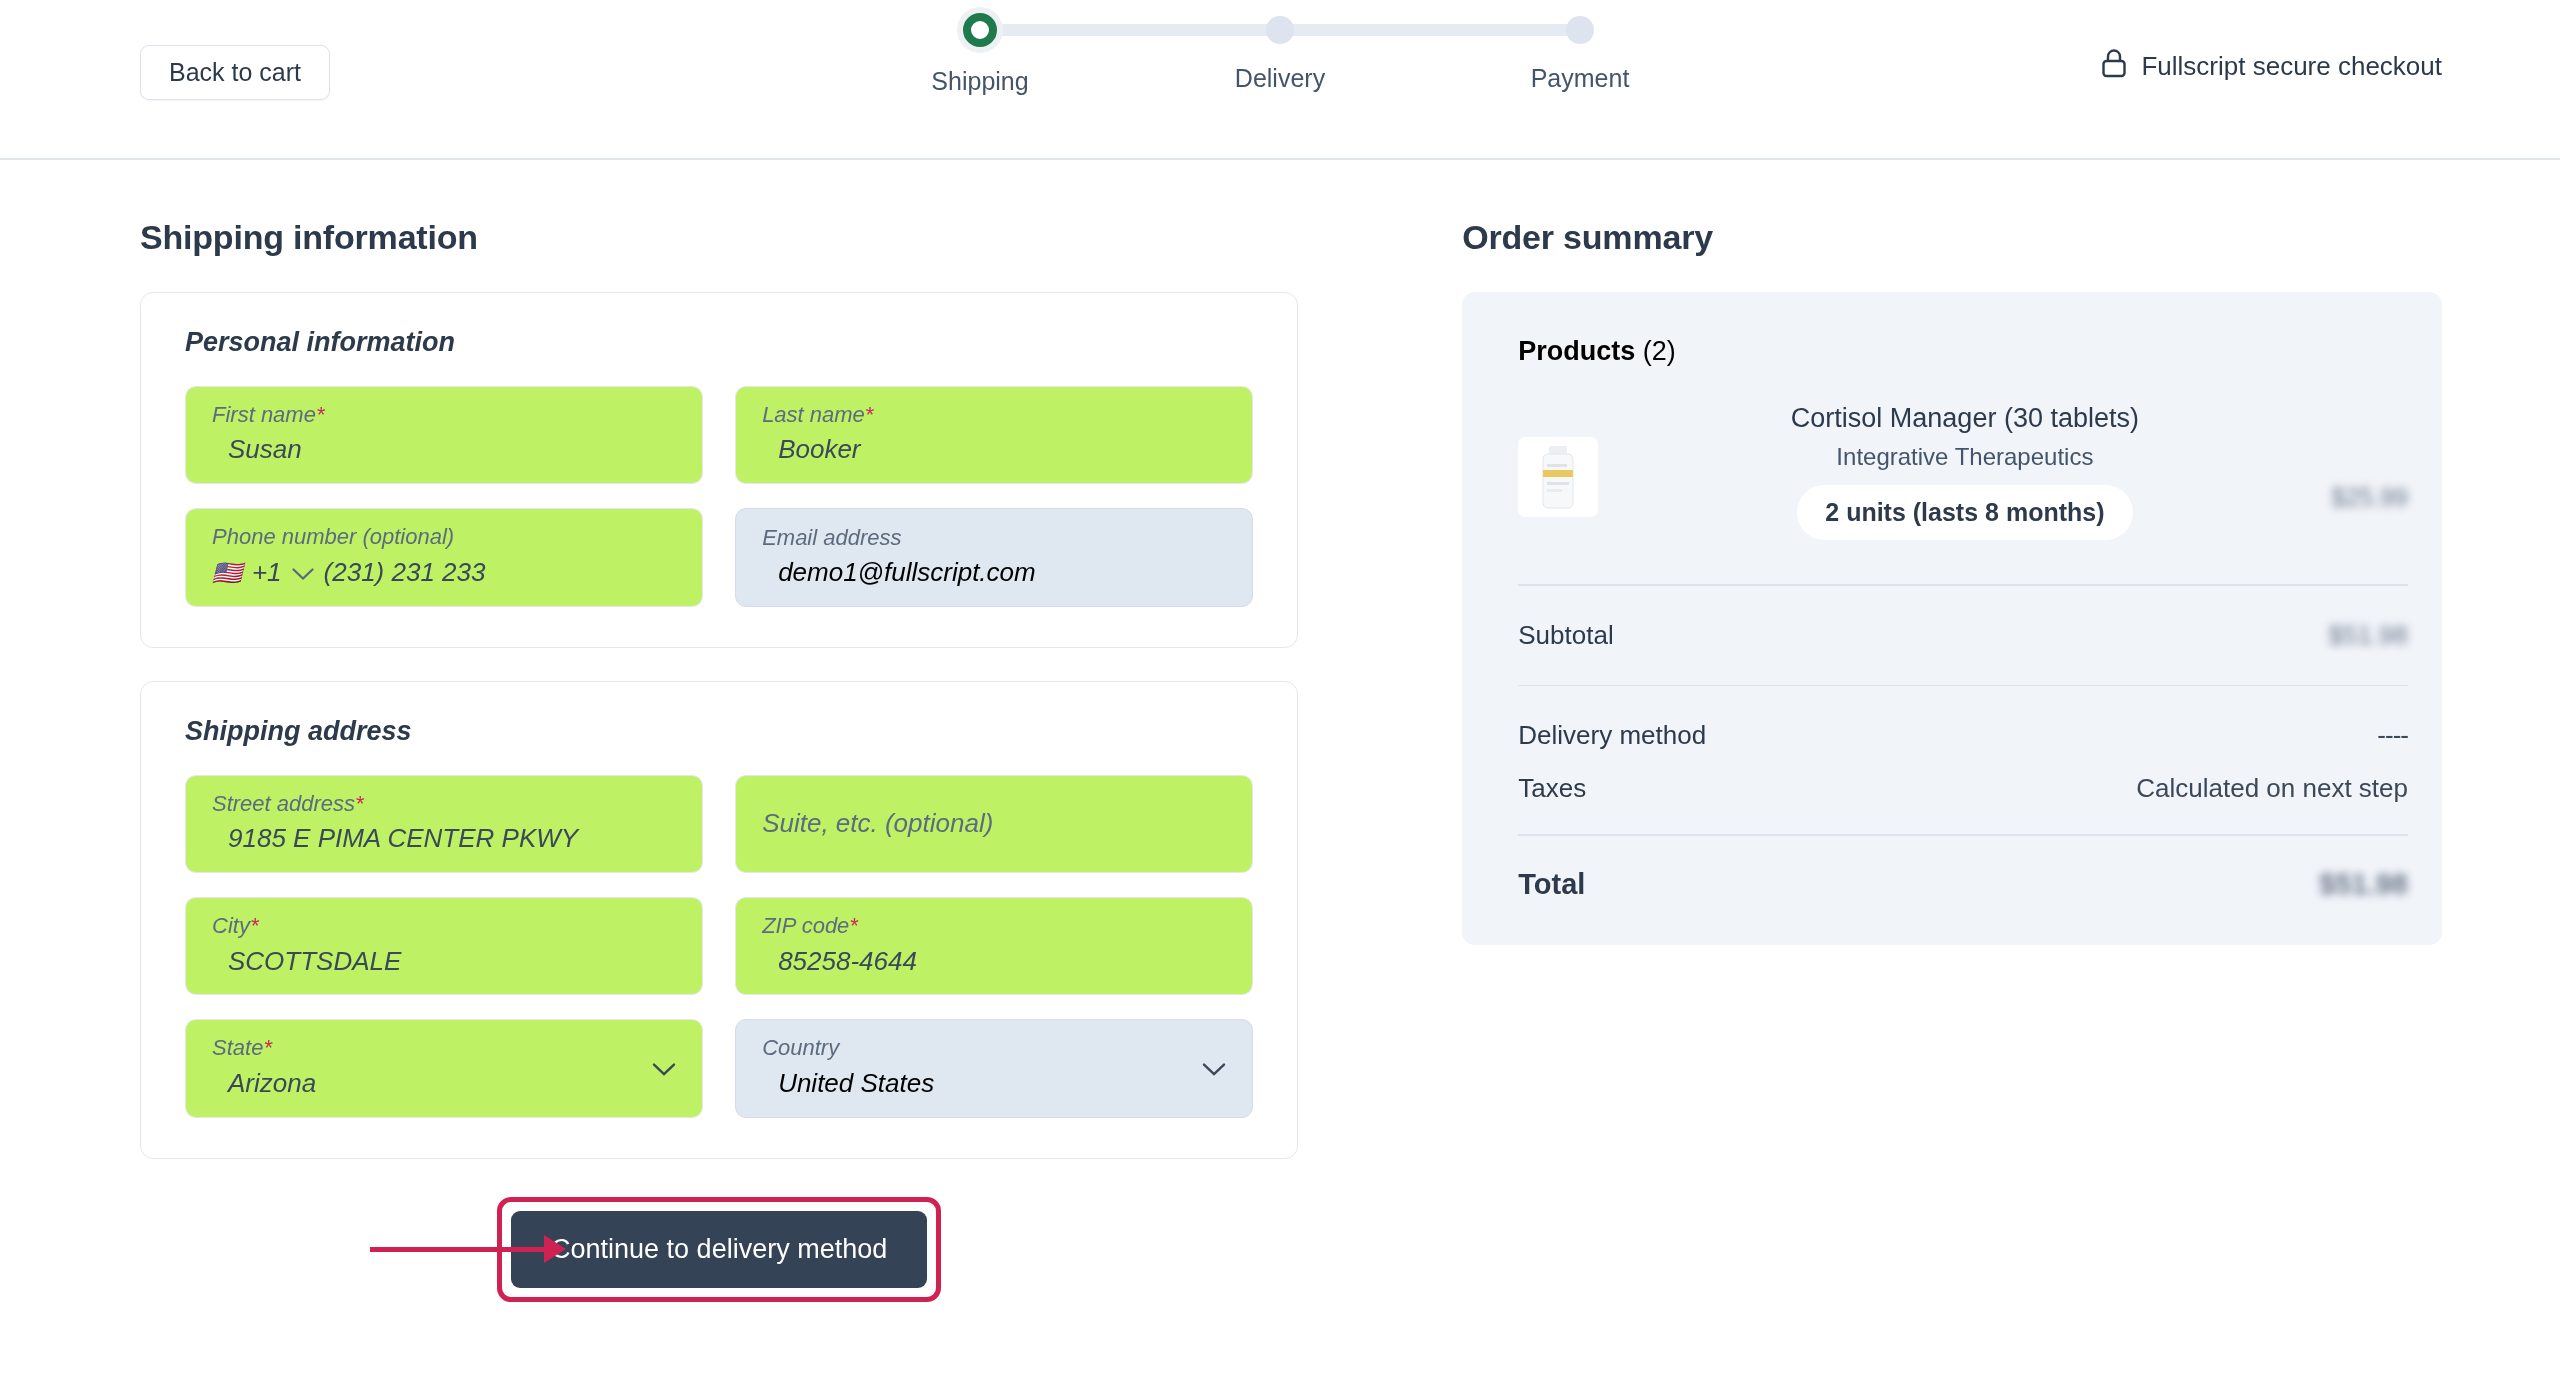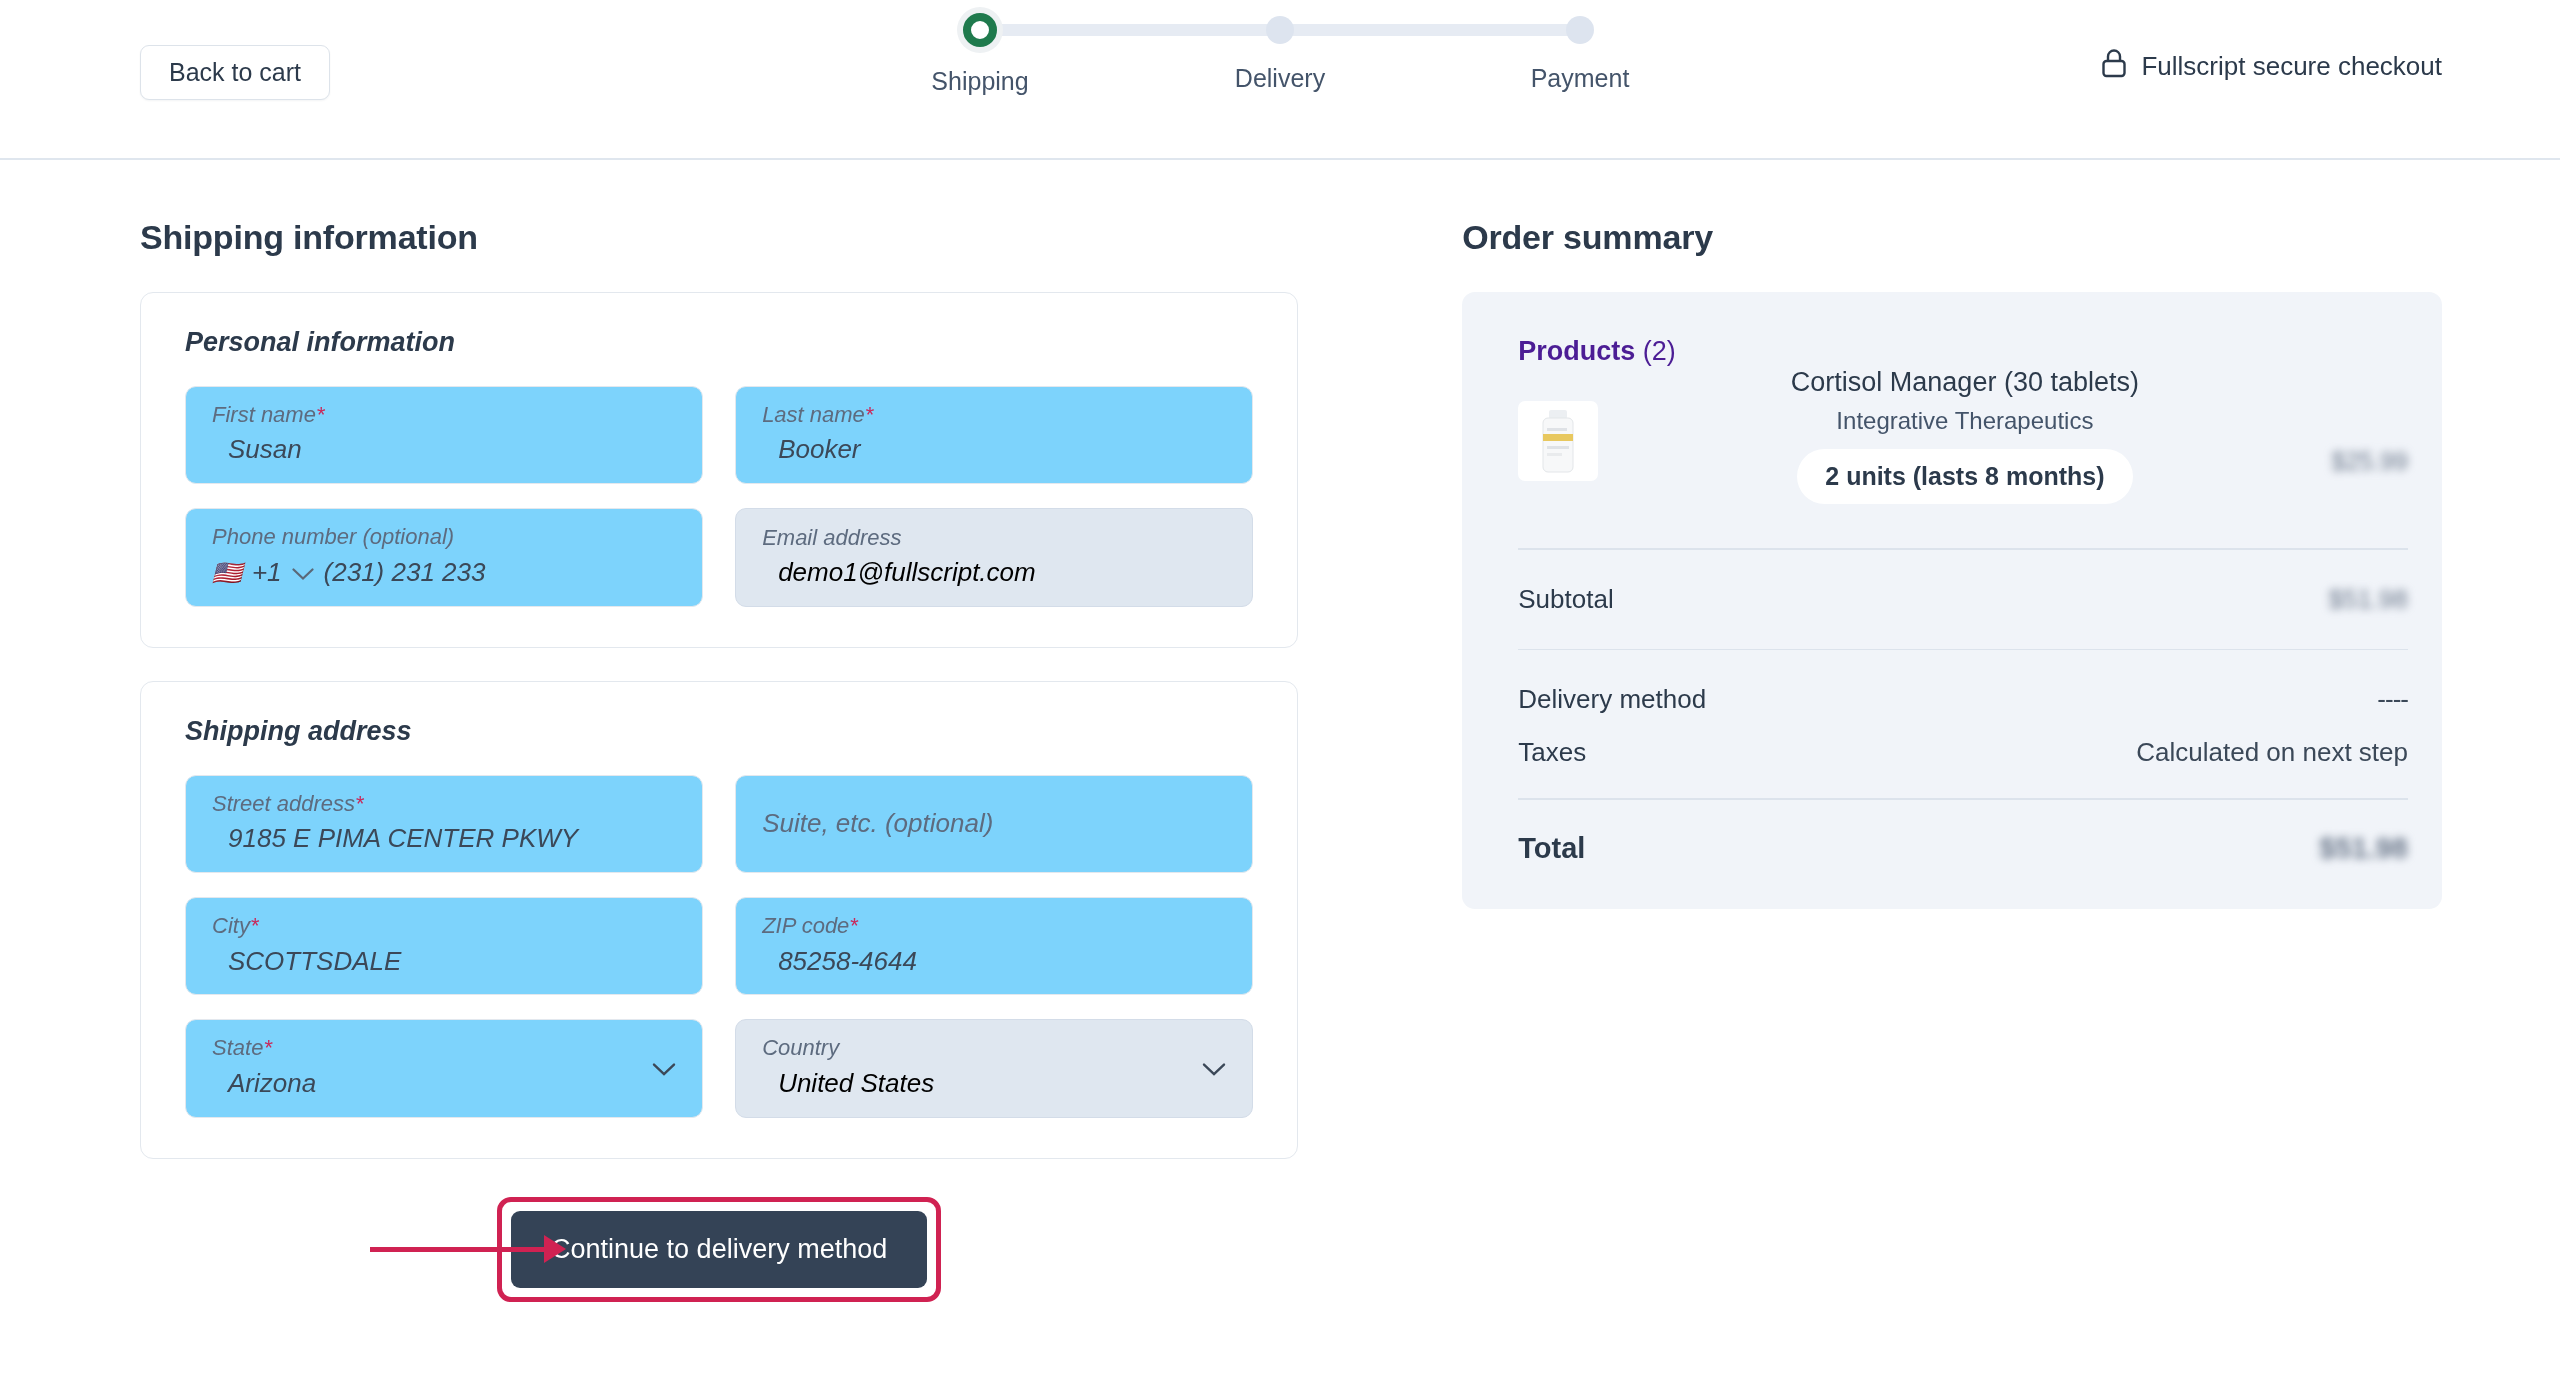--- a/index.html
+++ b/index.html
@@ -128,21 +128,21 @@
     display: flex;
     gap: 32px;
     margin-bottom: 24px;
   }
   .field-row:last-child { margin-bottom: 0; }
 
   .field {
     flex: 1;
     border: 1.5px solid #e3e8ee;
     border-radius: 11px;
-    background: #7dd3fc;
+    background: #bef264;
     padding: 16px 26px 18px 26px;
     min-height: 96px;
     display: flex;
     flex-direction: column;
     justify-content: center;
     position: relative;
   }
   .field.disabled { background: #dfe7f0; border-color: #d3dce8; }
   .field.placeholder-only { justify-content: center; }
 
@@ -223,21 +223,22 @@
   }
 
   
   .summary-panel {
     background: #f1f4f9;
     border-radius: 13px;
     padding: 44px 34px 44px 56px;
   }
   .summary-products-title {
     font-size: 27px;
-    color: #4c1d95;
+    color: #000000;
+    margin-bottom: 36px;
   }
   .summary-products-title b { font-weight: bold; }
   .summary-products-title span { font-weight: normal; }
 
   .product-row {
     display: flex;
     align-items: flex-start;
     gap: 26px;
     position: relative;
     padding-bottom: 10px;

